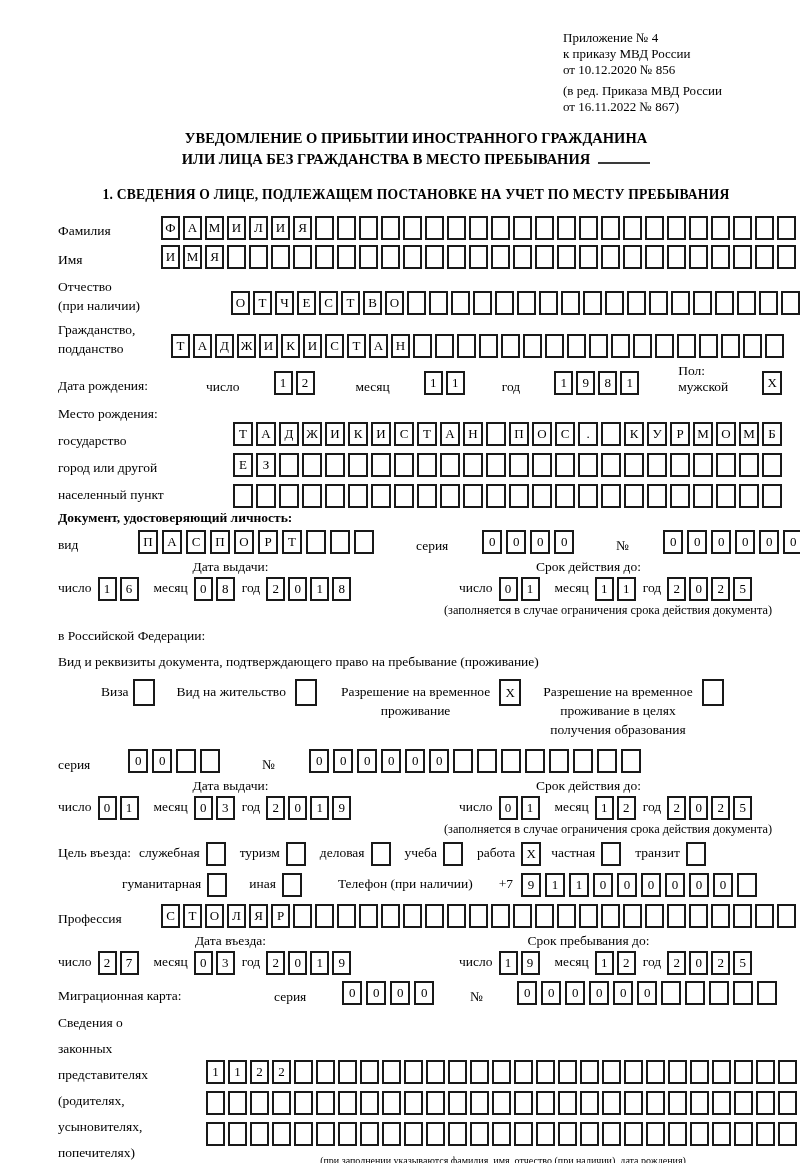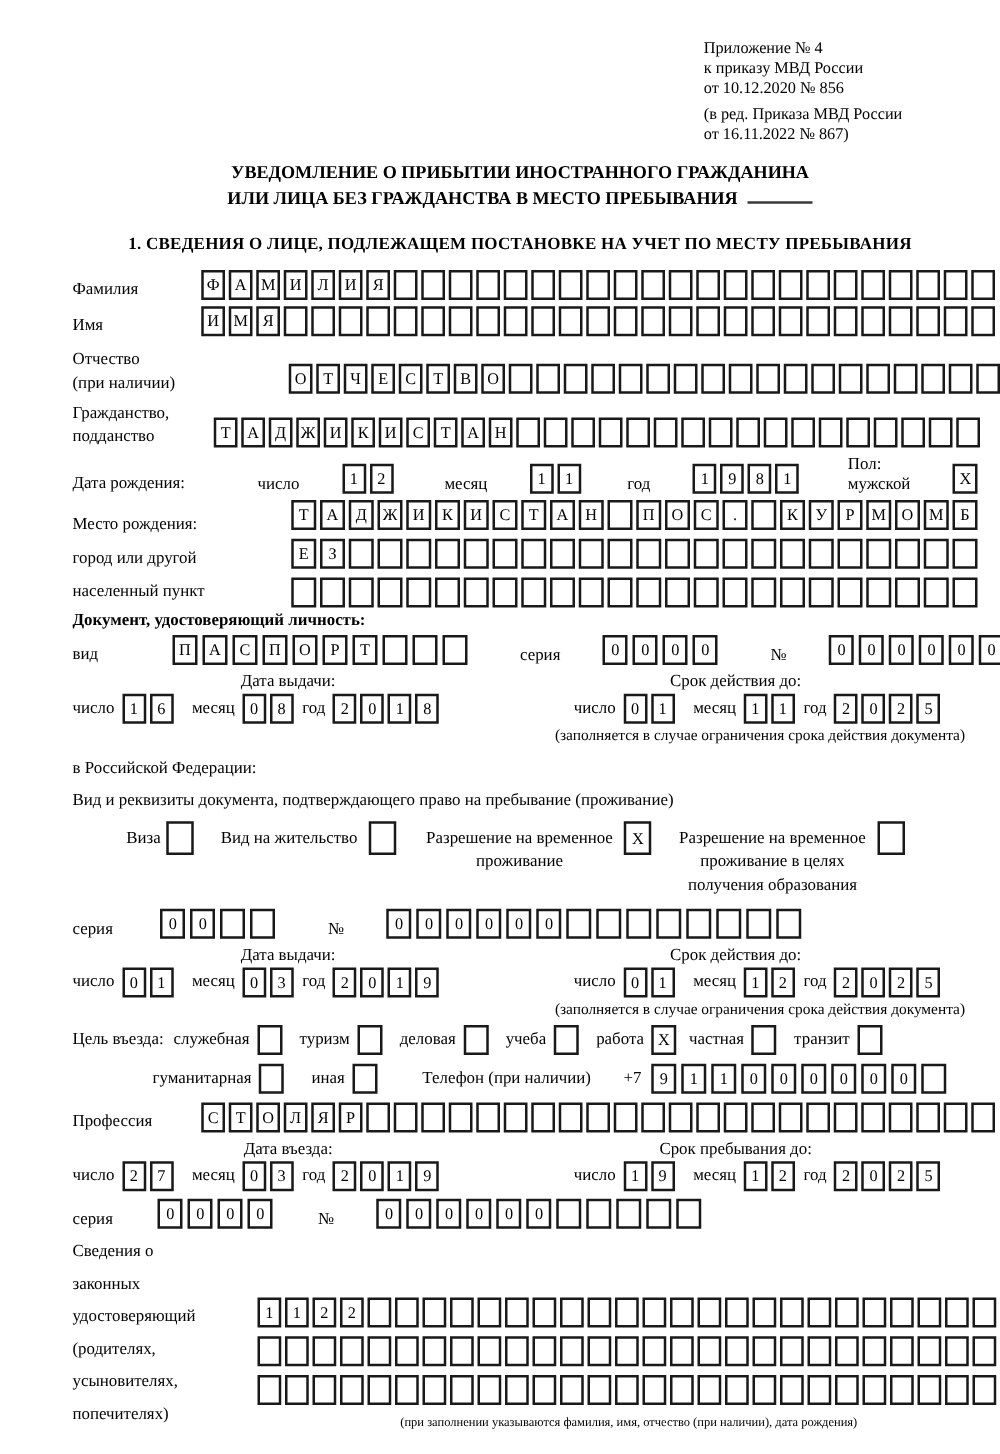--- a/index.html
+++ b/index.html
@@ -239,20 +239,21 @@
       </span>
     <span class="t" style="margin-left:8px"><span>Пол:</span> <span>мужской</span></span>
     <span class="chk">X</span>
     <span class="t" style="margin-left:10px">женский</span>
     <span class="chk"></span>
   </div>
 
   <div class="row" style="margin-bottom:1px">
     <div class="lbl" style="width:147px;line-height:27px;padding-top:0">
       <div>Место рождения:</div>
+      <div>государство</div>
       <div>город или другой</div>
       <div>населенный пункт</div>
     </div>
     <div>
       <div class="cells wide mb">
           <span class="cell">Т</span>
           <span class="cell">А</span>
           <span class="cell">Д</span>
           <span class="cell">Ж</span>
           <span class="cell">И</span>
@@ -649,20 +650,21 @@
       <span class="cells">
           <span class="cell">2</span>
           <span class="cell">0</span>
           <span class="cell">2</span>
           <span class="cell">5</span>
         </span>
     </div>
   </div>
 
   <div class="row">
+    <span class="lbl" style="width:188px">Миграционная карта:</span>
     <span class="t0" style="margin-right:8px">серия</span>
     <span class="cells mid">
         <span class="cell">0</span>
         <span class="cell">0</span>
         <span class="cell">0</span>
         <span class="cell">0</span>
       </span>
     <span class="t" style="margin-left:4px">№</span>
     <span class="cells mid">
         <span class="cell">0</span>
@@ -676,21 +678,21 @@
         <span class="cell"></span>
         <span class="cell"></span>
         <span class="cell"></span>
       </span>
   </div>
 
   <div class="row">
     <div class="lbl" style="width:120px;line-height:26px;padding-top:0">
       <div>Сведения о</div>
       <div>законных</div>
-      <div>удостоверяющий</div>
+      <div>представителях</div>
       <div>(родителях,</div>
       <div>усыновителях,</div>
       <div>попечителях)</div>
     </div>
     <div>
       <div class="cells mb">
           <span class="cell">1</span>
           <span class="cell">1</span>
           <span class="cell">2</span>
           <span class="cell">2</span>

